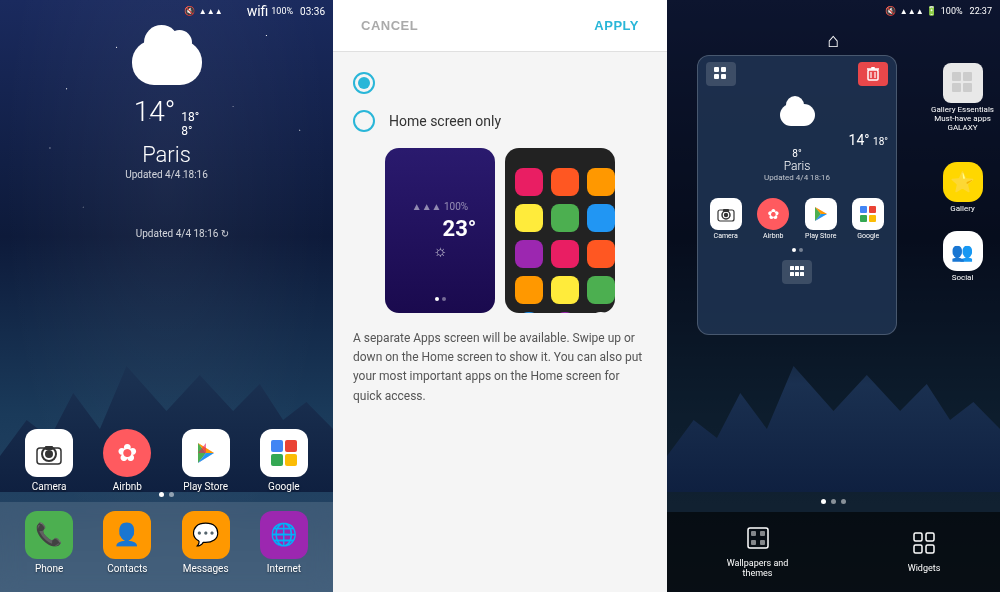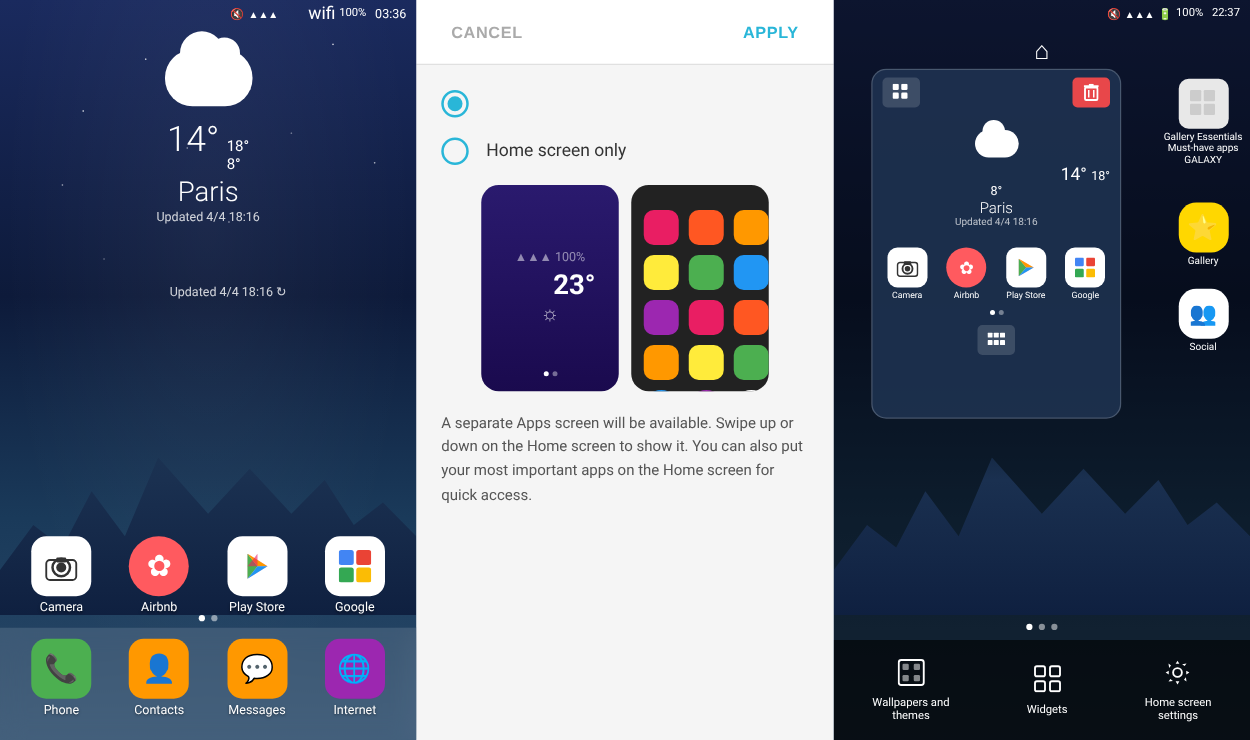--- a/index.html
+++ b/index.html
@@ -793,30 +793,14 @@
       <div class="toolbar-icon">
         <svg width="22" height="22" viewBox="0 0 22 22" fill="white">
             <rect x="1" y="1" width="8" height="8" rx="1.5" fill="none" stroke="white" stroke-width="1.5"></rect>
             <rect x="13" y="1" width="8" height="8" rx="1.5" fill="none" stroke="white" stroke-width="1.5"></rect>
             <rect x="1" y="13" width="8" height="8" rx="1.5" fill="none" stroke="white" stroke-width="1.5"></rect>
             <rect x="13" y="13" width="8" height="8" rx="1.5" fill="none" stroke="white" stroke-width="1.5"></rect>
           </svg>
       </div>
       <span class="toolbar-label">Widgets</span>
     </div>
-    <div class="toolbar-item">
-      <div class="toolbar-icon">
-        <svg width="22" height="22" viewBox="0 0 22 22">
-            <circle cx="11" cy="11" r="3.5" fill="none" stroke="white" stroke-width="1.5"></circle>
-            <path d="M11 1.5l1.5 2.5h-3z" fill="white"></path>
-            <path d="M11 20.5l1.5-2.5h-3z" fill="white"></path>
-            <path d="M1.5 11l2.5-1.5v3z" fill="white"></path>
-            <path d="M20.5 11l-2.5-1.5v3z" fill="white"></path>
-            <path d="M3.8 3.8l2 1.5-1.5 2z" fill="white"></path>
-            <path d="M18.2 18.2l-2-1.5 1.5-2z" fill="white"></path>
-            <path d="M3.8 18.2l1.5-2 2 1.5z" fill="white"></path>
-            <path d="M18.2 3.8l-1.5 2-2-1.5z" fill="white"></path>
-          </svg>
-      </div>
-      <span class="toolbar-label">Home screen<br>settings</span>
-    </div>
   </div>
 </div>
 
 </body></html>

